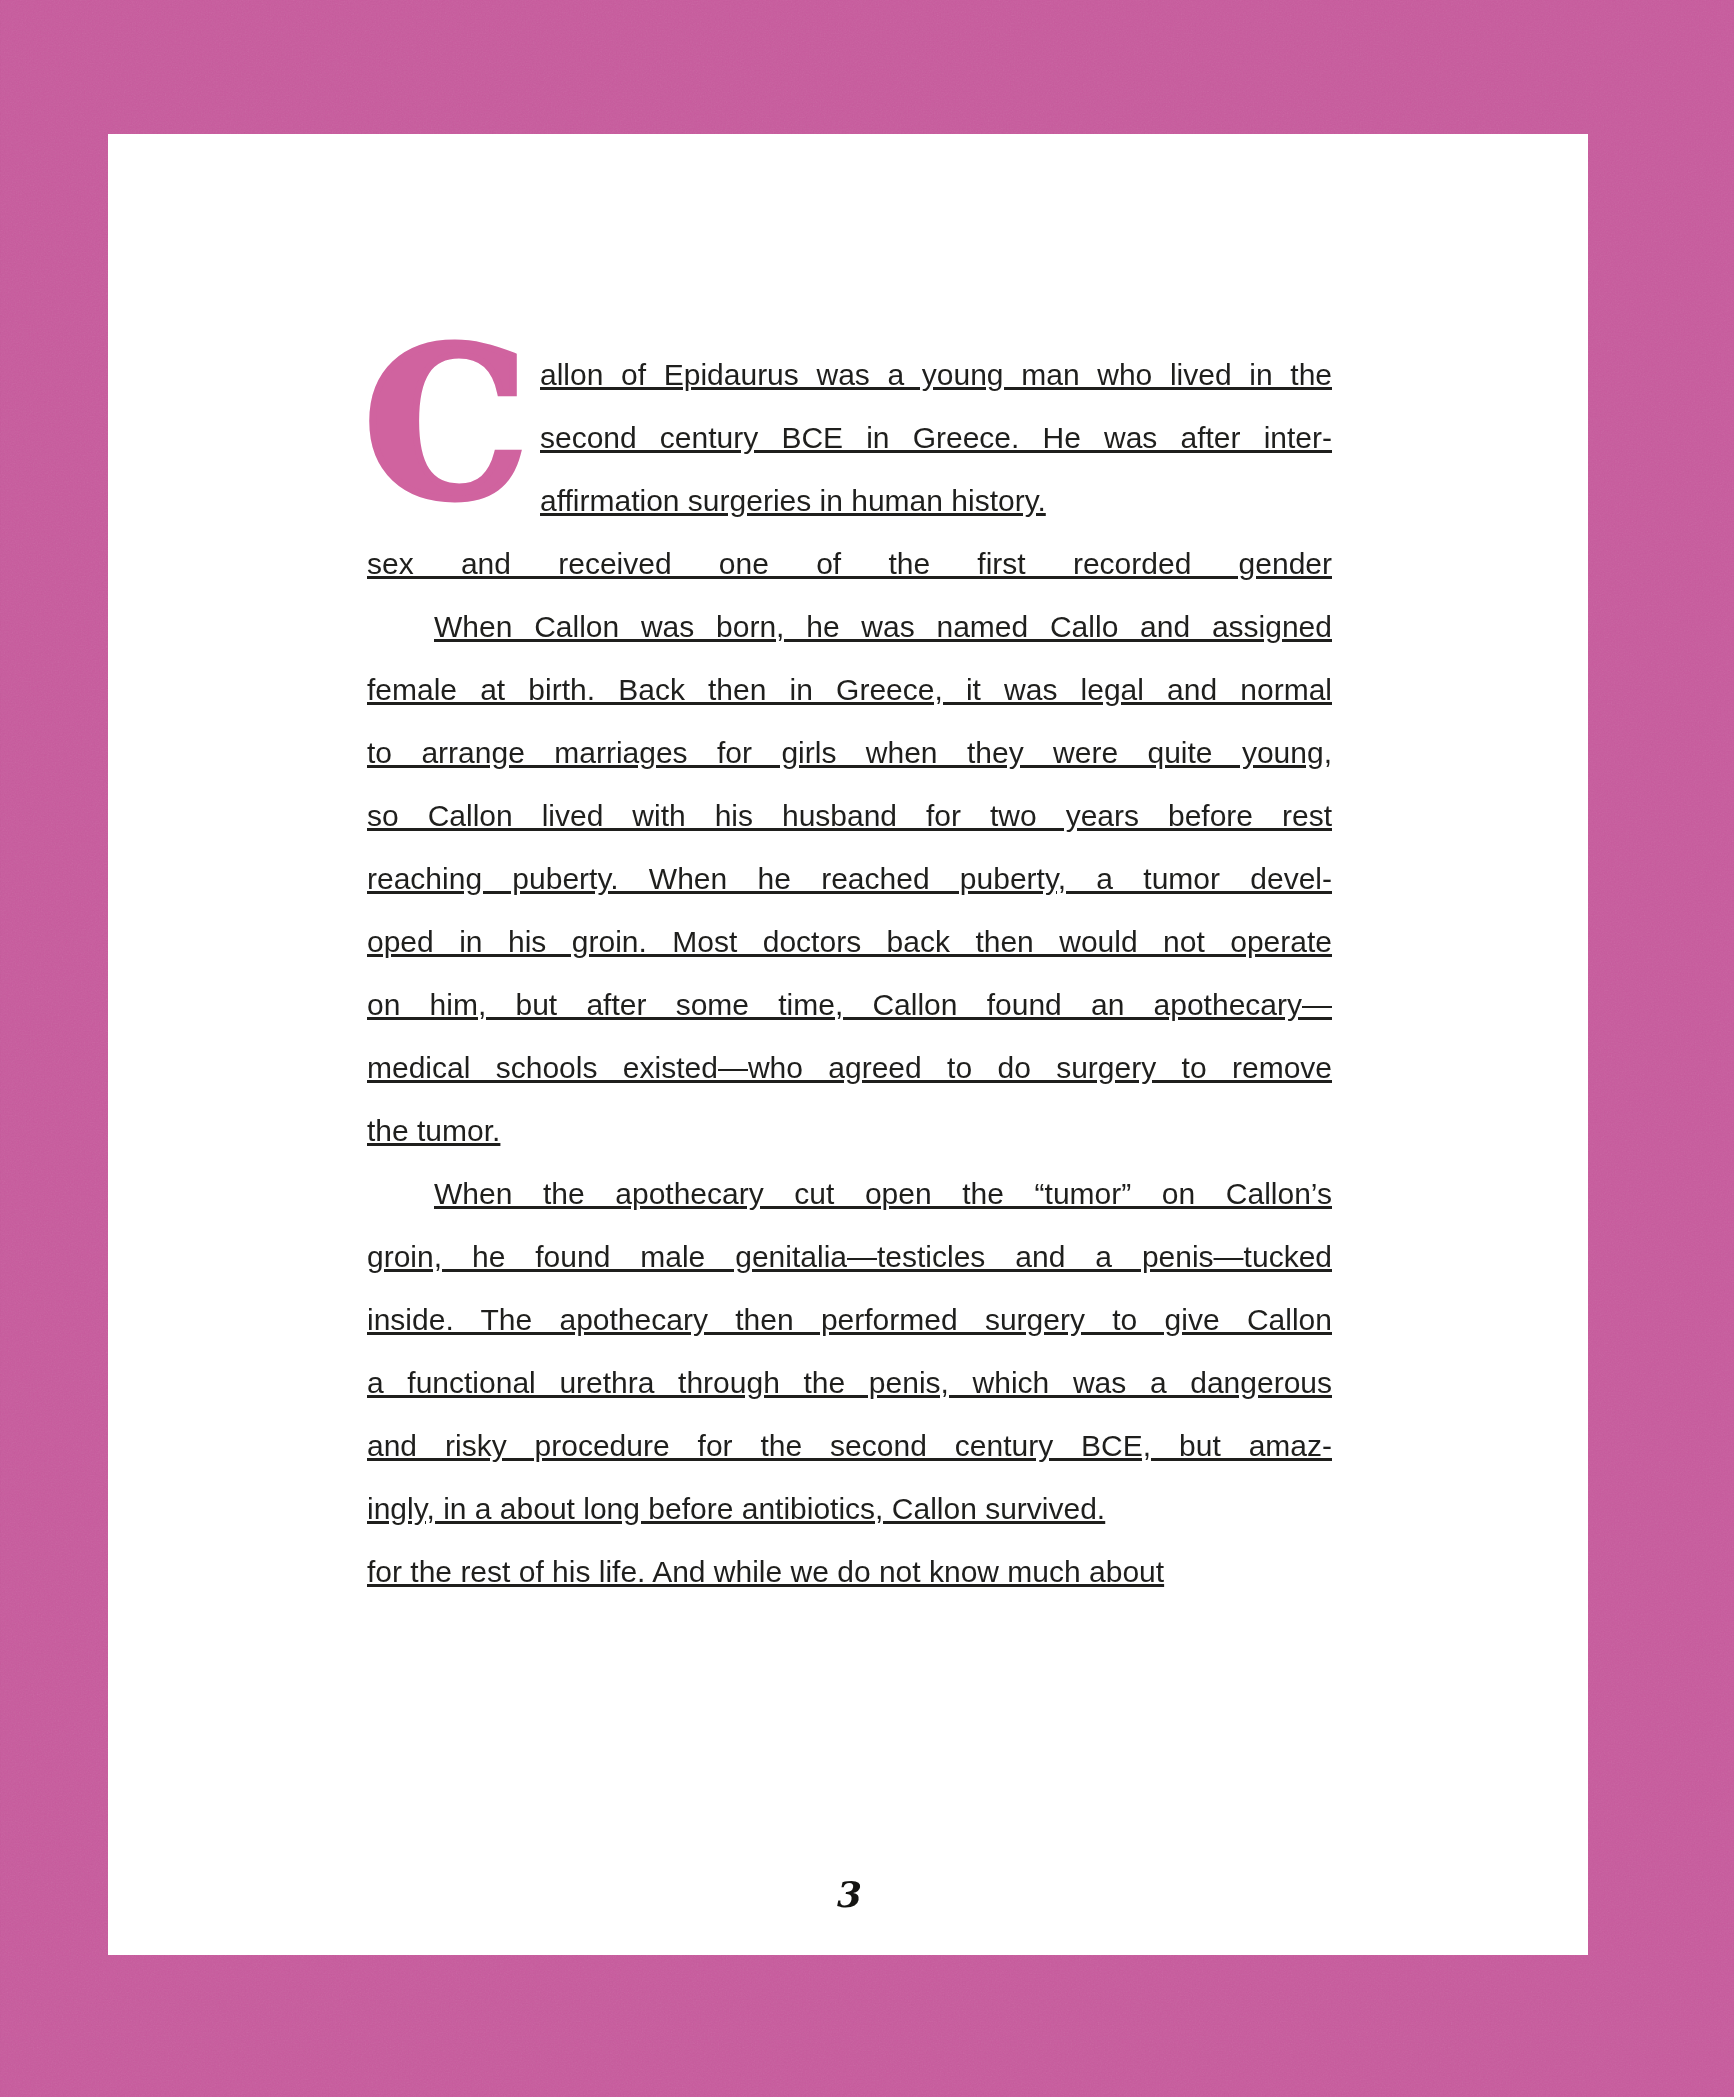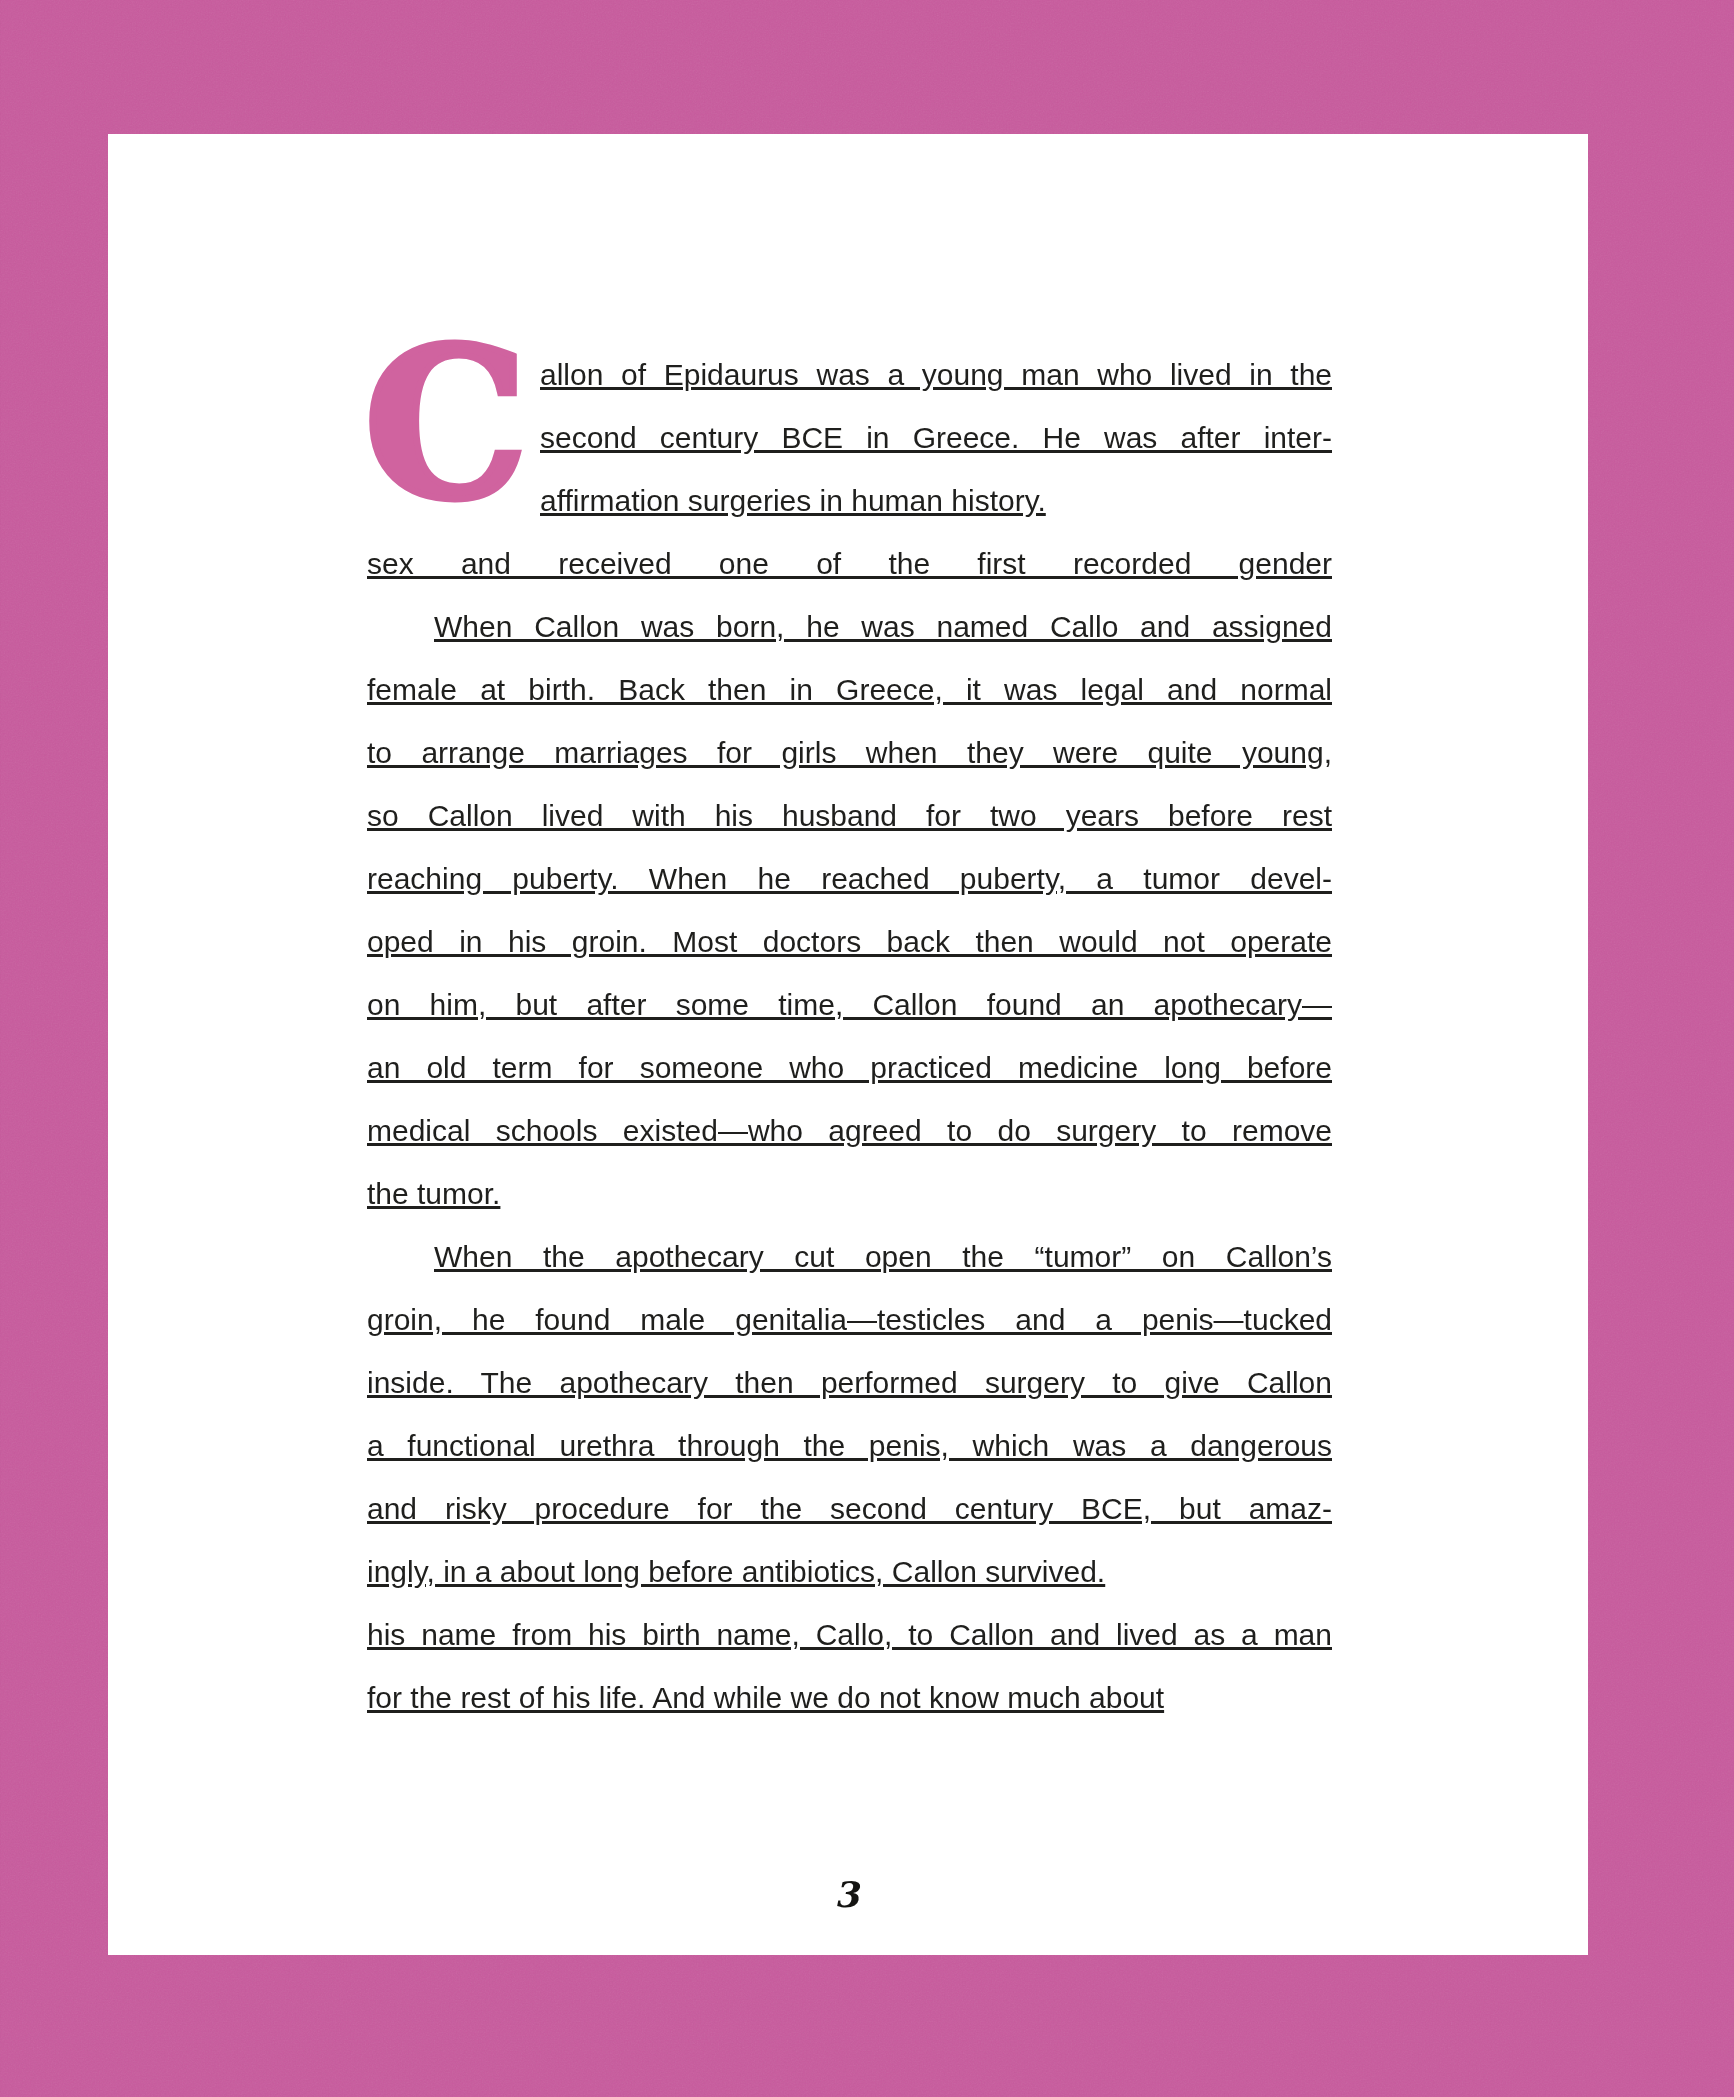--- a/index.html
+++ b/index.html
@@ -83,34 +83,32 @@
           <div class="line">sex and received one of the first recorded gender</div>
         </div>
         <div class="para">
           <div class="line indent">When Callon was born, he was named Callo and assigned</div>
           <div class="line">female at birth. Back then in Greece, it was legal and normal</div>
           <div class="line">to arrange marriages for girls when they were quite young,</div>
           <div class="line">so Callon lived with his husband for two years before rest</div>
           <div class="line">reaching puberty. When he reached puberty, a tumor devel-</div>
           <div class="line">oped in his groin. Most doctors back then would not operate</div>
           <div class="line">on him, but after some time, Callon found an apothecary—</div>
-          <div class="line">an old term for someone who practiced medicine long before</div>
           <div class="line">medical schools existed—who agreed to do surgery to remove</div>
           <div class="line last">the tumor.</div>
         </div>
         <div class="para">
           <div class="line indent">When the apothecary cut open the “tumor” on Callon’s</div>
           <div class="line">groin, he found male genitalia—testicles and a penis—tucked</div>
           <div class="line">inside. The apothecary then performed surgery to give Callon</div>
           <div class="line">a functional urethra through the penis, which was a dangerous</div>
           <div class="line">and risky procedure for the second century BCE, but amaz-</div>
           <div class="line last">ingly, in a about long before antibiotics, Callon survived.</div>
         </div>
         <div class="para">
-          <div class="line">his name from his birth name, Callo, to Callon and lived as a man</div>
           <div class="line last">for the rest of his life. And while we do not know much about</div>
         </div>
       </div>
     <div class="page-number">3</div>
   </div>
 
 </div>
 
 
 </body></html>

